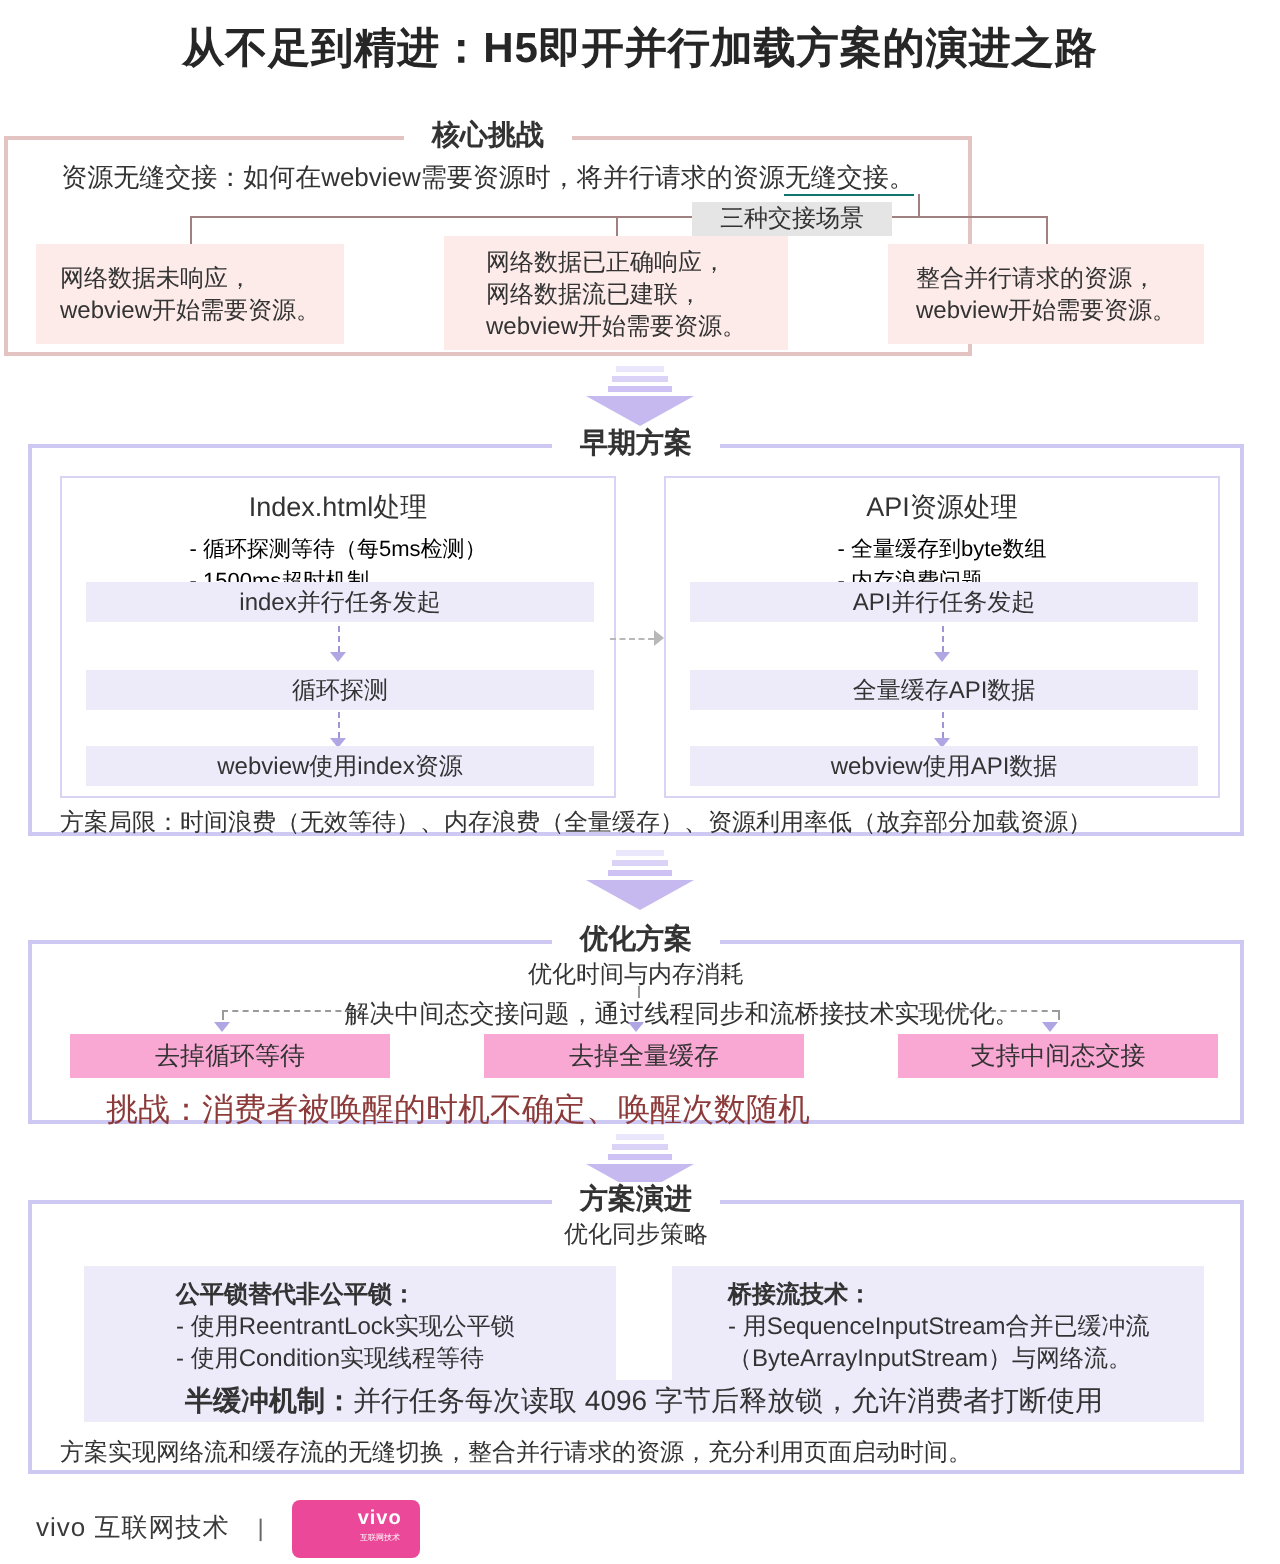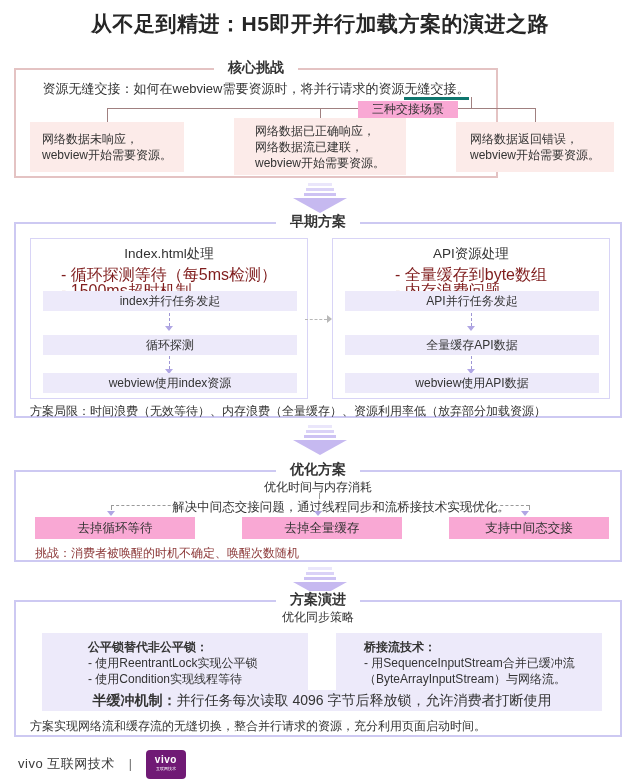--- a/index.html
+++ b/index.html
@@ -7,35 +7,35 @@
         font-family:"Liberation Sans","DejaVu Sans",sans-serif;color:#333;}
   .title{position:absolute;top:10px;left:0;width:100%;text-align:center;
          font-size:21px;font-weight:bold;color:#262626;letter-spacing:.5px;}
   .sec{position:absolute;box-sizing:border-box;background:#fff;}
   .sec-pink{border:2px solid #e4c3c3;}
   .sec-purple{border:2px solid #cdc9f2;}
   .legend{position:absolute;top:-11px;left:50%;transform:translateX(-50%);
           background:#fff;padding:0 14px;font-weight:bold;font-size:14px;color:#333;white-space:nowrap;}
   .tline{position:absolute;background:#a08080;}
   .statement{position:absolute;top:10px;left:0;width:100%;text-align:center;font-size:13px;color:#333;}
-  .underlined{border-bottom:3px solid #0f766e;padding-bottom:1px;}
-  .branch-label{position:absolute;font-size:12px;color:#333;text-align:center;background:#f9a8d4;padding:0 4px;white-space:nowrap;}
+  .underlined{border-bottom:1px solid #0f766e;padding-bottom:1px;}
+  .branch-label{position:absolute;font-size:12px;color:#333;text-align:center;background:#e5e5e5;padding:0 4px;white-space:nowrap;}
   .pinkbox{position:absolute;background:#fcebe9;font-size:12px;line-height:16px;color:#333;
            display:flex;flex-direction:column;justify-content:center;}
   .pinkbox .inner{width:fit-content;margin:0 auto;text-align:left;}
   .big-arrow{position:absolute;width:56px;display:flex;flex-direction:column;align-items:center;}
   .ba-bar{height:3px;margin-bottom:2px;}
   .ba-b1{width:24px;background:#eae6fb;}
   .ba-b2{width:28px;background:#dad2f7;}
   .ba-b3{width:32px;background:#cdc2f3;}
   .ba-tri{width:0;height:0;border-left:27px solid transparent;border-right:27px solid transparent;
           border-top:15px solid #c6b9f0;}
   .col{position:absolute;border:1px solid #d8d4f6;background:#fff;box-sizing:border-box;}
   .col-title{position:absolute;top:6px;left:0;width:100%;text-align:center;font-size:13.5px;color:#333;}
-  .bullets{position:absolute;top:28px;left:0;width:100%;font-size:16px;line-height:16px;color:#7f1d1d;}
+  .bullets{position:absolute;top:28px;left:0;width:100%;font-size:11px;line-height:16px;color:#000000;}
   .bullets .inner{width:fit-content;margin:0 auto;text-align:left;}
   .stepbar{position:absolute;left:12px;width:254px;height:20px;background:#edeafa;
            font-size:12px;color:#333;text-align:center;line-height:20px;}
   .conn{position:absolute;left:50%;transform:translateX(-50%);display:flex;flex-direction:column;align-items:center;}
   .conn .dash{width:0;border-left:1px dashed #9e96d5;height:13px;}
   .conn .tri{width:0;height:0;border-left:4px solid transparent;border-right:4px solid transparent;
              border-top:5px solid #b0a6e4;}
   .hdash{position:absolute;display:flex;align-items:center;}
   .hdash .line{width:22px;border-top:1px dashed #b8b8b8;}
   .hdash .tri{width:0;height:0;border-top:4px solid transparent;border-bottom:4px solid transparent;
@@ -43,21 +43,21 @@
   .limitation{position:absolute;font-size:12px;color:#333;white-space:nowrap;}
   .subtitle{position:absolute;left:0;width:100%;text-align:center;font-size:12px;color:#333;}
   .approach{position:absolute;left:0;width:100%;text-align:center;font-size:12.5px;color:#333;}
   .dashseg{position:absolute;border-top:1px dashed #9a9a9a;}
   .cornertick{position:absolute;border-left:1px solid #9a9a9a;width:0;height:5px;}
   .smalltri{position:absolute;width:0;height:0;border-left:4px solid transparent;
             border-right:4px solid transparent;border-top:5px solid #b0a6e4;}
   .vdash{position:absolute;width:0;border-left:1px dashed #9a9a9a;}
   .measure{position:absolute;width:160px;height:22px;background:#f9a8d4;font-size:12.5px;
            color:#333;text-align:center;line-height:22px;}
-  .challenge-note{position:absolute;font-size:12px;color:#8d3a3a;white-space:nowrap;}
+  .challenge-note{position:absolute;font-size:16px;color:#8d3a3a;white-space:nowrap;margin-left:18px;}
   .card{position:absolute;background:#edeafa;box-sizing:border-box;font-size:12px;line-height:16px;
         color:#333;padding-top:6px;}
   .card .card-title{font-weight:bold;}
   .widebar{position:absolute;background:#edeafa;font-size:14px;color:#333;text-align:center;line-height:21px;}
   .widebar b{font-weight:bold;}
   .conclusion{position:absolute;font-size:12px;color:#333;white-space:nowrap;}
   .footer{position:absolute;left:18px;top:748px;height:32px;display:flex;align-items:center;gap:10px;}
   .brand{font-size:13px;color:#3a3a3a;letter-spacing:.5px;}
   .divider{font-size:12px;color:#666;margin:0 4px;}
   .logo{width:40px;height:29px;border-radius:4px;display:flex;flex-direction:column;align-items:center;
@@ -65,21 +65,21 @@
   .logo .lt{font-size:10px;font-weight:bold;line-height:10px;letter-spacing:.5px;}
   .logo .ls{font-size:8px;line-height:8px;transform:scale(.5);white-space:nowrap;}
 </style>
 </head>
 <body>
 
 <div class="page">
 
   <div class="title">从不足到精进：H5即开并行加载方案的演进之路</div>
 
-  <div class="sec sec-pink" style="left:14px;top:68px;width:484px;height:110px;">
+  <div class="sec sec-pink" style="left:2px;top:68px;width:484px;height:110px;">
     <div class="legend">核心挑战</div>
 
     <div class="statement">
       <span>资源无缝交接：如何在webview需要资源时，将并行请求的资源</span><span class="underlined">无缝交接。</span>
     </div>
 
     <div class="tline" style="left:455px;top:27px;width:1px;height:11px;"></div>
     <div class="tline" style="left:91px;top:38px;width:251px;height:1px;"></div>
     <div class="tline" style="left:438px;top:38px;width:81px;height:1px;"></div>
     <div class="branch-label" style="left:342px;top:31px;width:92px;">三种交接场景</div>
@@ -95,21 +95,21 @@
     </div>
     <div class="pinkbox" style="left:218px;top:48px;width:172px;height:57px;">
       <div class="inner">
         <div>网络数据已正确响应，</div>
         <div>网络数据流已建联，</div>
         <div>webview开始需要资源。</div>
       </div>
     </div>
     <div class="pinkbox" style="left:440px;top:52px;width:158px;height:50px;">
       <div class="inner">
-        <div>网络数据返回错误，</div>
+        <div>整合并行请求的资源，</div>
         <div>webview开始需要资源。</div>
       </div>
     </div>
   </div>
 
   <div class="big-arrow" style="left:292px;top:183px;">
     <div class="ba-bar ba-b1"></div>
     <div class="ba-bar ba-b2"></div>
     <div class="ba-bar ba-b3"></div>
     <div class="ba-tri"></div>
@@ -224,19 +224,19 @@
     <div class="widebar" style="left:26px;top:88px;width:560px;height:21px;">
       <b>半缓冲机制：</b><span>并行任务每次读取 4096 字节后释放锁，允许消费者打断使用</span>
     </div>
 
     <div class="conclusion" style="left:14px;top:116px;">方案实现网络流和缓存流的无缝切换，整合并行请求的资源，充分利用页面启动时间。</div>
   </div>
 
   <div class="footer">
     <span class="brand">vivo 互联网技术</span>
     <span class="divider">|</span>
-    <div class="logo" id="vivo-logo" style="background: #701a75;">
+    <div class="logo" id="vivo-logo" style="background: #ec4899; padding-left: 24px;">
       <div class="lt">vivo</div>
       <div class="ls">互联网技术</div>
     </div>
   </div>
 
 </div>
 
 </body></html>

